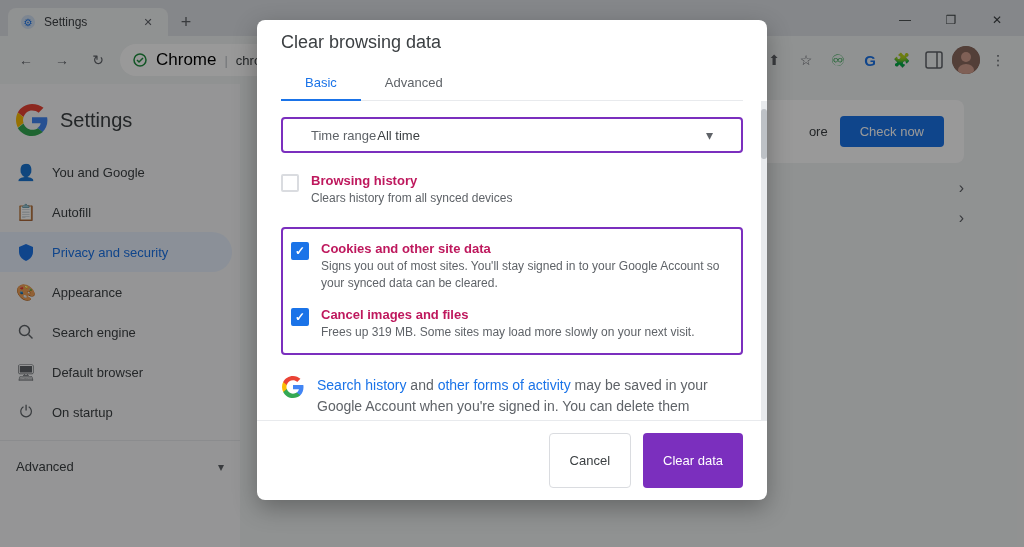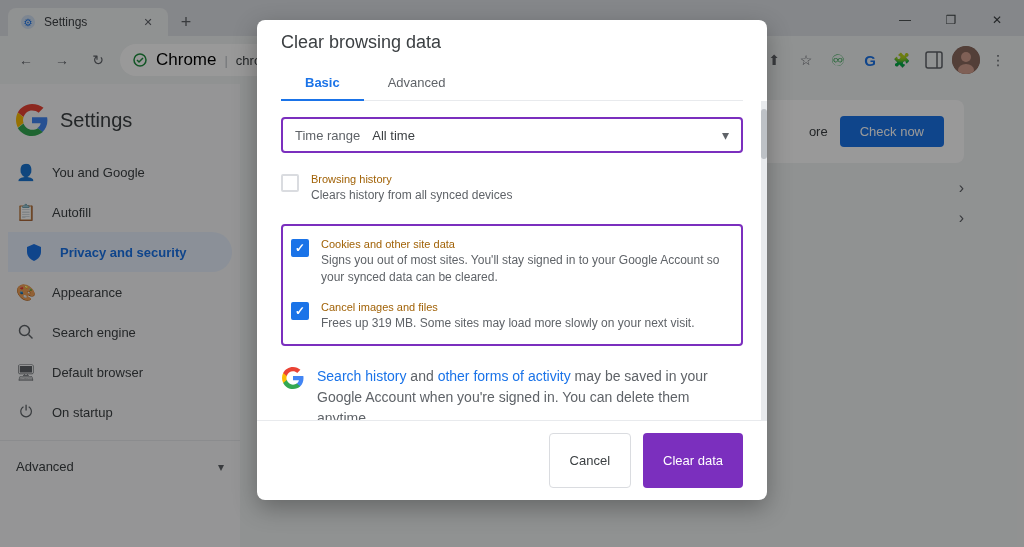--- a/index.html
+++ b/index.html
@@ -234,22 +234,21 @@
       padding: 10px 16px;
       cursor: pointer;
       border-radius: 0 24px 24px 0;
       margin-right: 8px;
       font-size: 13px;
       color: #3c4043;
     }
     .sidebar-item.active {
       background: #e8f0fe;
       color: #1a73e8;
-      font-weight: 700;
-      margin-left: 8px;
+      font-weight: 400;
     }
 
     .sidebar-icon {
       width: 20px;
       height: 20px;
       display: flex;
       align-items: center;
       justify-content: center;
       font-size: 16px;
       color: #5f6368;
@@ -359,21 +358,21 @@
     .dialog-tab {
       padding: 10px 24px;
       font-size: 13px;
       cursor: pointer;
       color: #5f6368;
       position: relative;
     }
 
     .dialog-tab.active {
       color: #1a73e8;
-      font-weight: 700;
+      font-weight: 400;
     }
 
     .dialog-tab.active::after {
       content: '';
       position: absolute;
       bottom: -1px;
       left: 0;
       right: 0;
       height: 2px;
       background: #1a73e8;
@@ -385,24 +384,24 @@
       overflow-y: auto;
       display: flex;
       flex-direction: column;
       gap: 12px;
     }
 
     
     .time-range-container {
       border: 2px solid #7b2fbe;
       border-radius: 4px;
-      padding: 8px 12px;
-      display: flex;
-      align-items: center;
-      gap: 12px;
+      padding: 8px 28px;
+      display: flex;
+      align-items: center;
+      gap: 1px;
     }
 
     .time-range-label {
       font-size: 13px;
       color: #5f6368;
       white-space: nowrap;
     }
 
     .time-range-select {
       flex: 1;
@@ -454,22 +453,23 @@
       font-weight: bold;
     }
 
     .checkbox-text {
       display: flex;
       flex-direction: column;
       gap: 2px;
     }
 
     .checkbox-title {
-      font-size: 11px;
-      color: #a16207;
+      font-size: 13px;
+      color: #be185d;
+      font-weight: bold;
     }
 
     .checkbox-desc {
       font-size: 12px;
       color: #5f6368;
       line-height: 1.4;
     }
 
     
     .purple-section {

